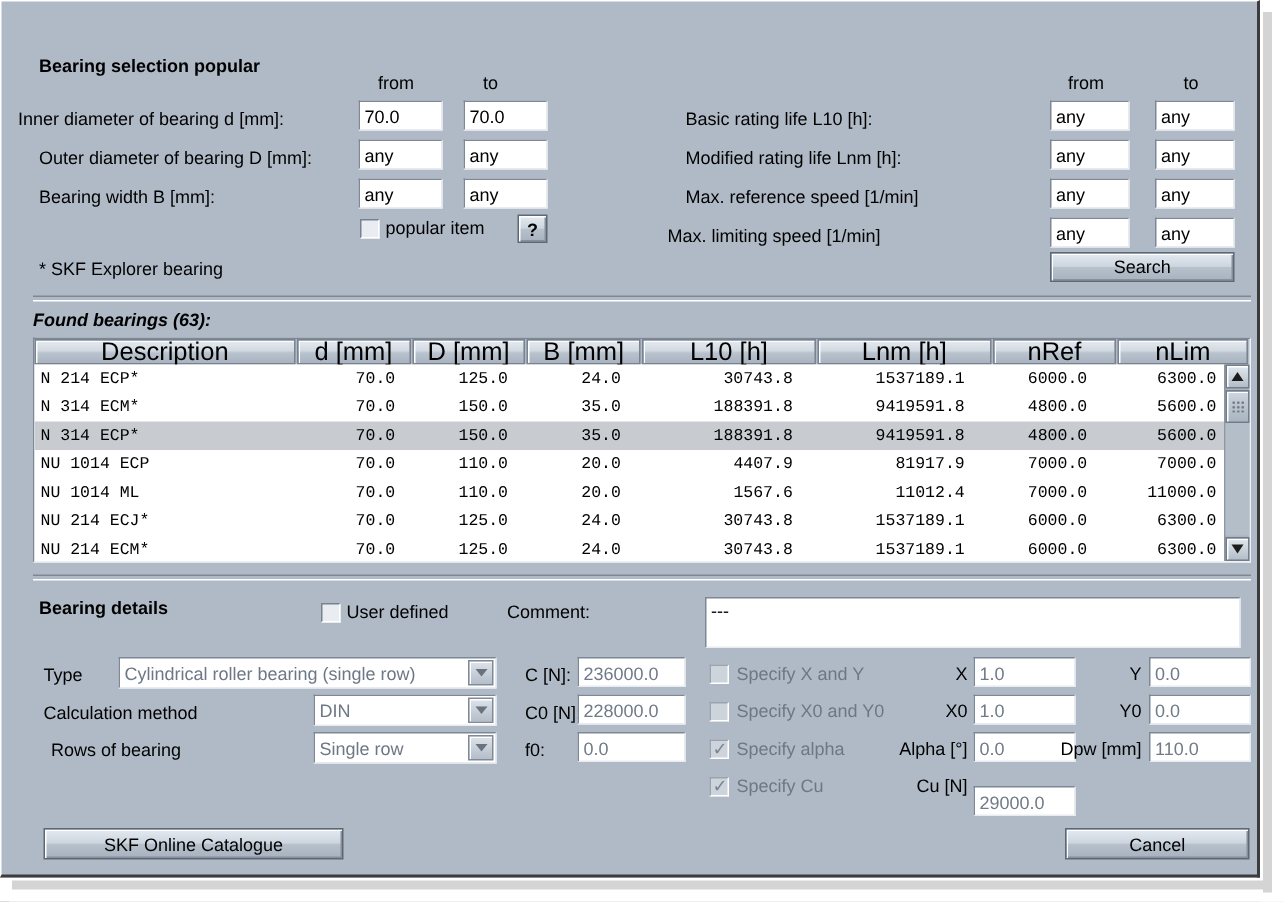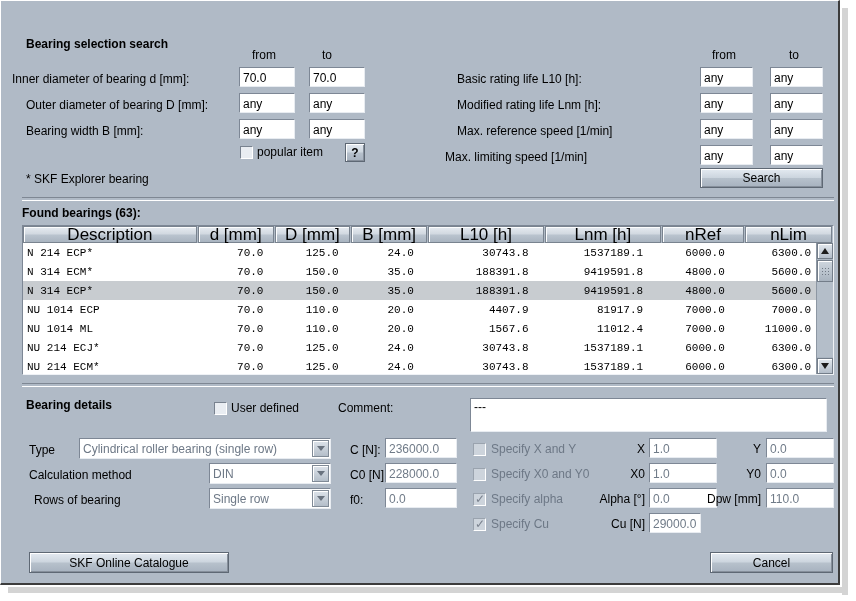--- a/index.html
+++ b/index.html
@@ -176,21 +176,21 @@
 <body>
 
 <div id="shadow-r"></div>
 <div id="shadow-b"></div>
 <div id="shadow-r2"></div>
 <div id="shadow-b2"></div>
 
 <div id="window">
 
 
-  <div class="hdr" style="position:absolute;left:25px;top:36px;">Bearing selection search</div>
+  <div class="hdr" style="position:absolute;left:25px;top:36px;">Bearing selection popular</div>
 
   <div class="lbl" style="position:absolute;left:251px;top:47px;">from</div>
   <div class="lbl" style="position:absolute;left:321px;top:47px;">to</div>
   <div class="lbl" style="position:absolute;left:711px;top:47px;">from</div>
   <div class="lbl" style="position:absolute;left:788px;top:47px;">to</div>
 
   <div class="lbl" style="position:absolute;left:11px;top:71px;">Inner diameter of bearing d [mm]:</div>
   <input class="tf" style="left: 238px; top: 66px; width: 56px;" value="70.0">
   <input class="tf" style="left: 308px; top: 66px; width: 56px;" value="70.0">
 
@@ -221,21 +221,21 @@
   <input class="tf" style="left: 769px; top: 118px; width: 53px;" value="any">
 
   <div class="lbl" style="position:absolute;left:444px;top:149px;">Max. limiting speed [1/min]</div>
   <input class="tf" style="left: 699px; top: 144px; width: 53px;" value="any">
   <input class="tf" style="left: 769px; top: 144px; width: 53px;" value="any">
 
   <div class="btn" style="left:699px;top:167px;width:123px;height:20px;">Search</div>
 
   <div class="sep" style="left:21px;top:196px;width:812px;"></div>
 
-  <div class="hdr" style="position:absolute;left:21px;top:205px;">Found bearings (63):</div>
+  <div class="hdr" style="position:absolute;left:21px;top:205px;font-style:italic;">Found bearings (63):</div>
 
   <div id="tablebox">
     <div id="thead">
         <div class="th" style="width: 186px;">Description</div>
         <div class="th" style="width: 81px;">d [mm]</div>
         <div class="th" style="width: 81px;">D [mm]</div>
         <div class="th" style="width: 81px;">B [mm]</div>
         <div class="th" style="width: 124px;">L10 [h]</div>
         <div class="th" style="width: 124px;">Lnm [h]</div>
         <div class="th" style="width: 88px;">nRef</div>
@@ -390,21 +390,21 @@
   <div class="lbl" style="position:absolute;left:632px;top:441px;text-align:right;width:12px;">X</div>
   <input class="tf dim" style="left: 648px; top: 437px; width: 68px;" value="1.0">
 
   <div class="lbl" style="position:absolute;left:624px;top:466px;text-align:right;width:20px;">X0</div>
   <input class="tf dim" style="left: 648px; top: 462px; width: 68px;" value="1.0">
 
   <div class="lbl" style="position:absolute;left:586px;top:491px;text-align:right;width:58px;">Alpha [°]</div>
   <input class="tf dim" style="left: 648px; top: 487px; width: 68px;" value="0.0">
 
   <div class="lbl" style="position:absolute;left:586px;top:516px;text-align:right;width:58px;">Cu [N]</div>
-  <input class="tf dim" style="left: 648px; top: 512px; width: 52px;" value="29000.0">
+  <input class="tf dim" style="left: 648px; top: 523px; width: 68px;" value="29000.0">
 
   <div class="lbl" style="position:absolute;left:748px;top:441px;text-align:right;width:12px;">Y</div>
   <input class="tf dim" style="left: 765px; top: 437px; width: 68px;" value="0.0">
 
   <div class="lbl" style="position:absolute;left:740px;top:466px;text-align:right;width:20px;">Y0</div>
   <input class="tf dim" style="left: 765px; top: 462px; width: 68px;" value="0.0">
 
   <div class="lbl" style="position:absolute;left:700px;top:491px;text-align:right;width:60px;">Dpw [mm]</div>
   <input class="tf dim" style="left: 765px; top: 487px; width: 68px;" value="110.0">
 

